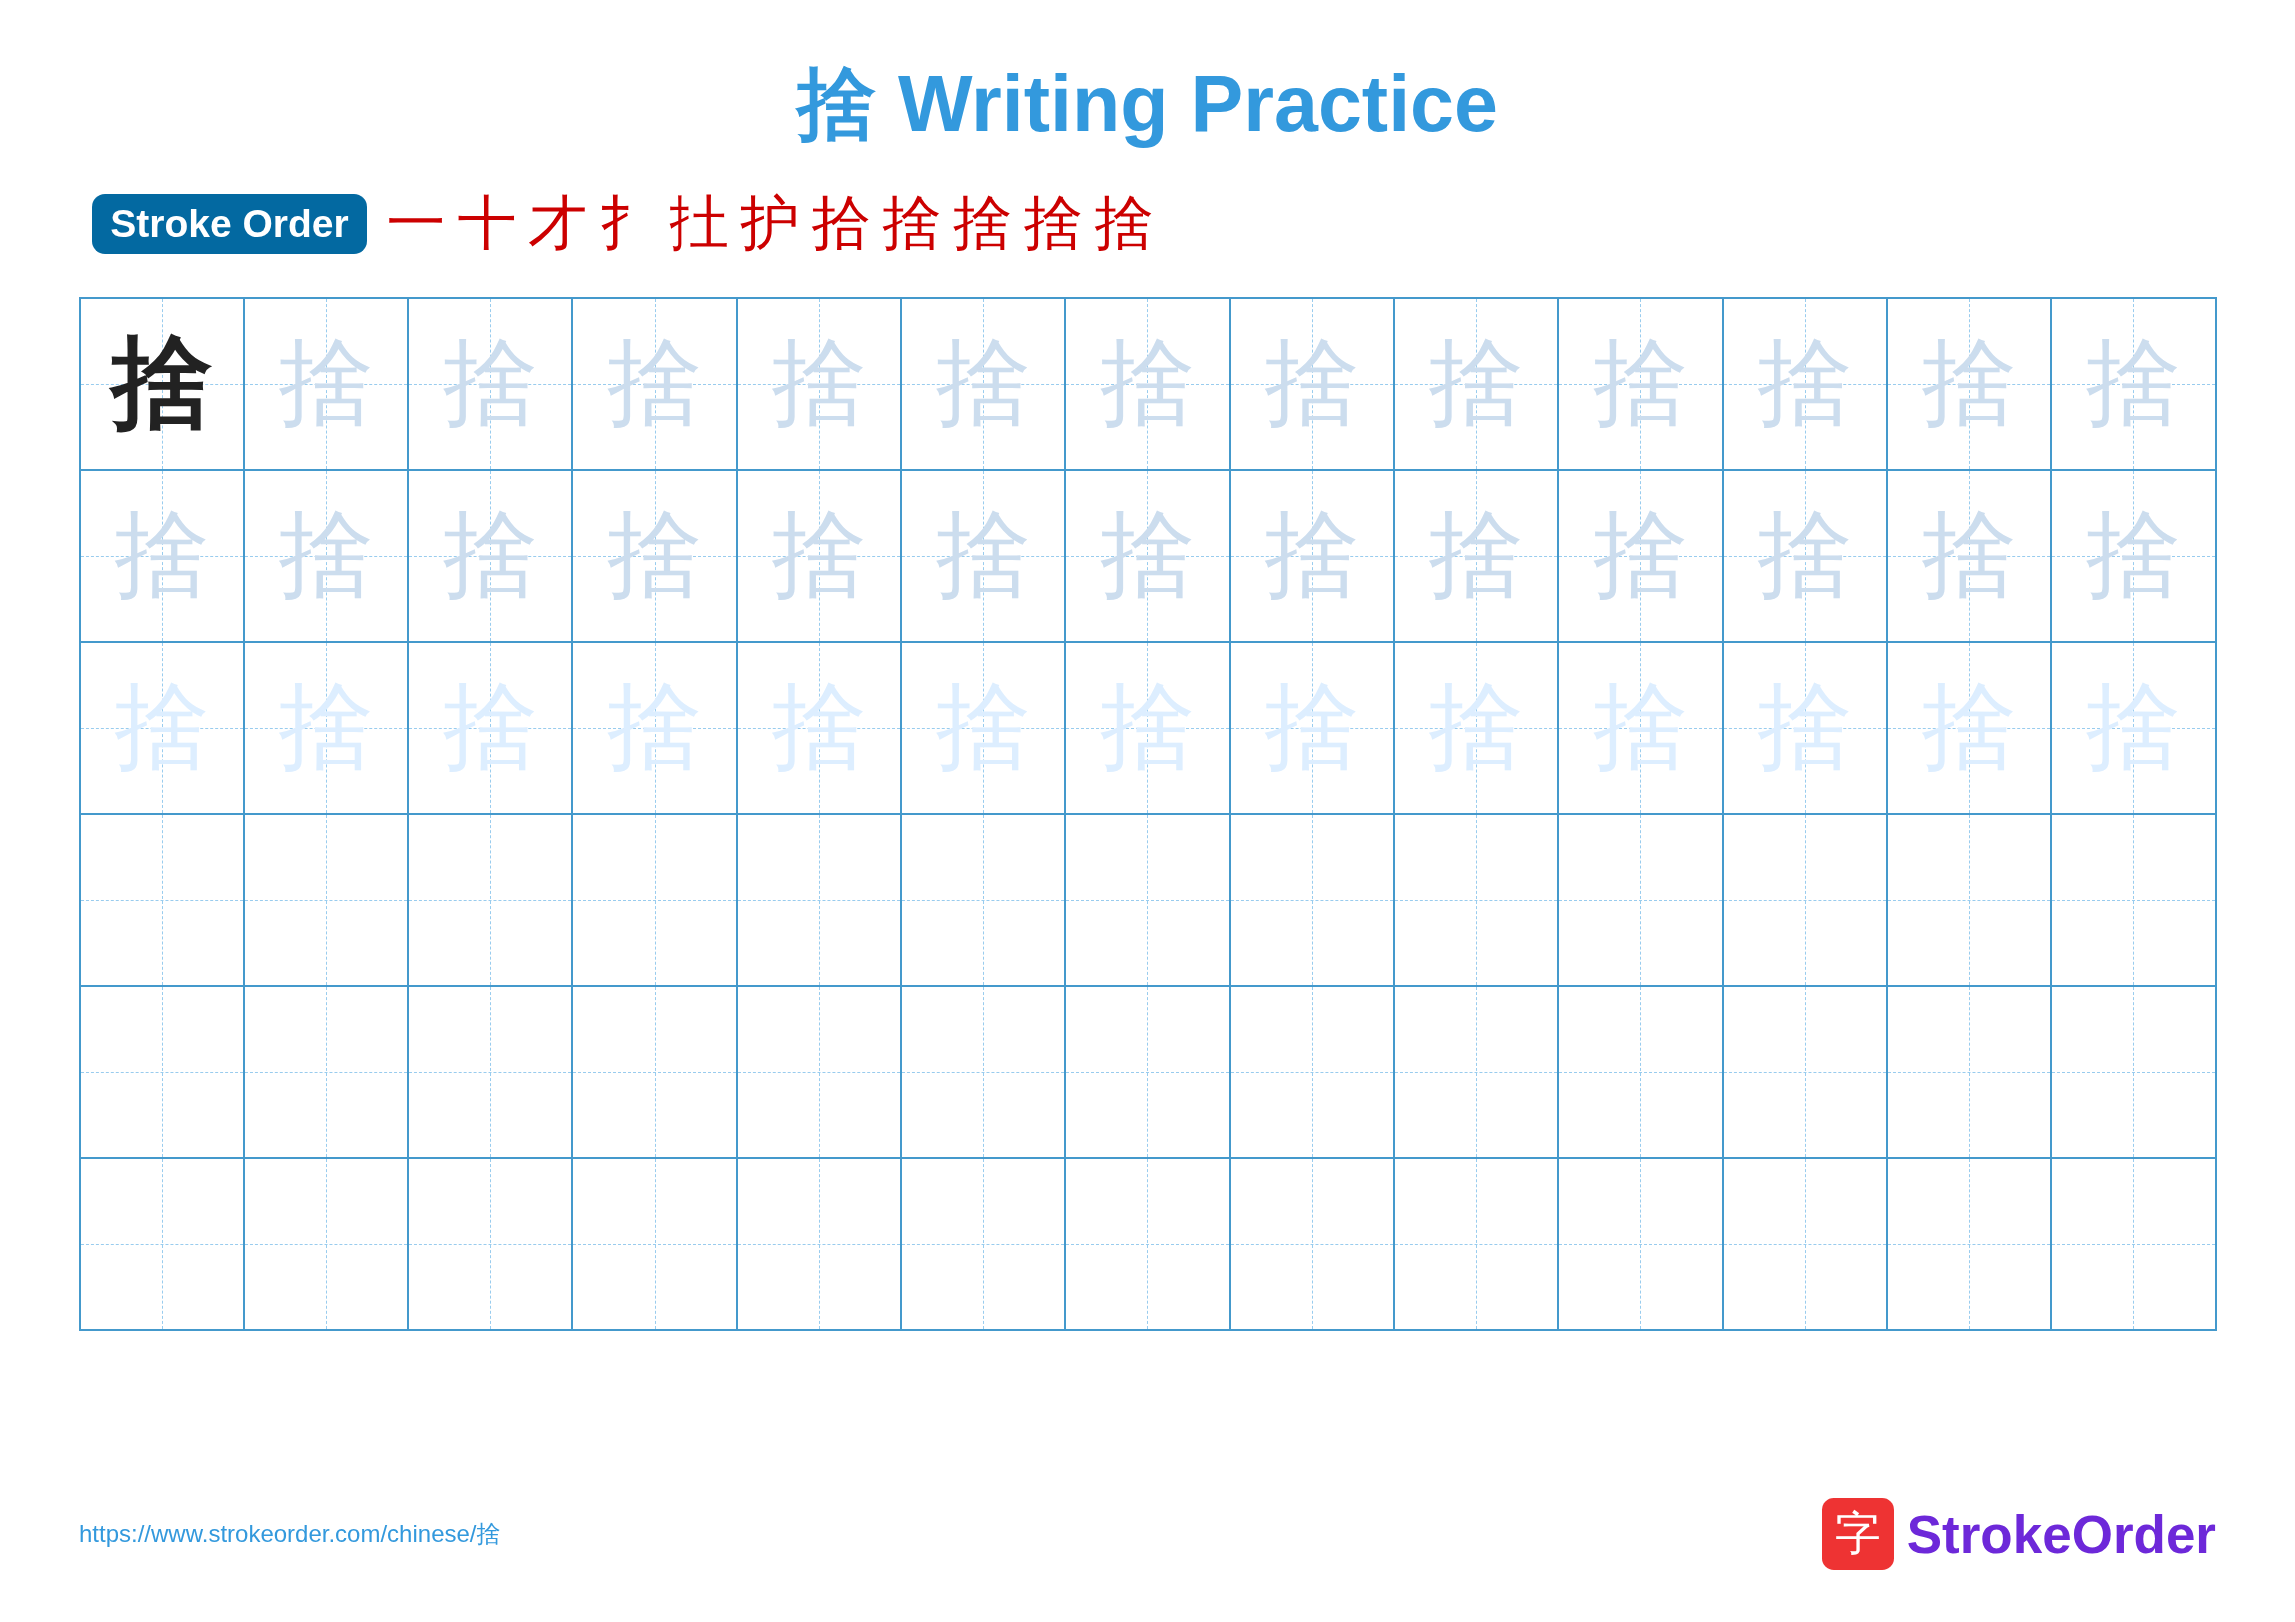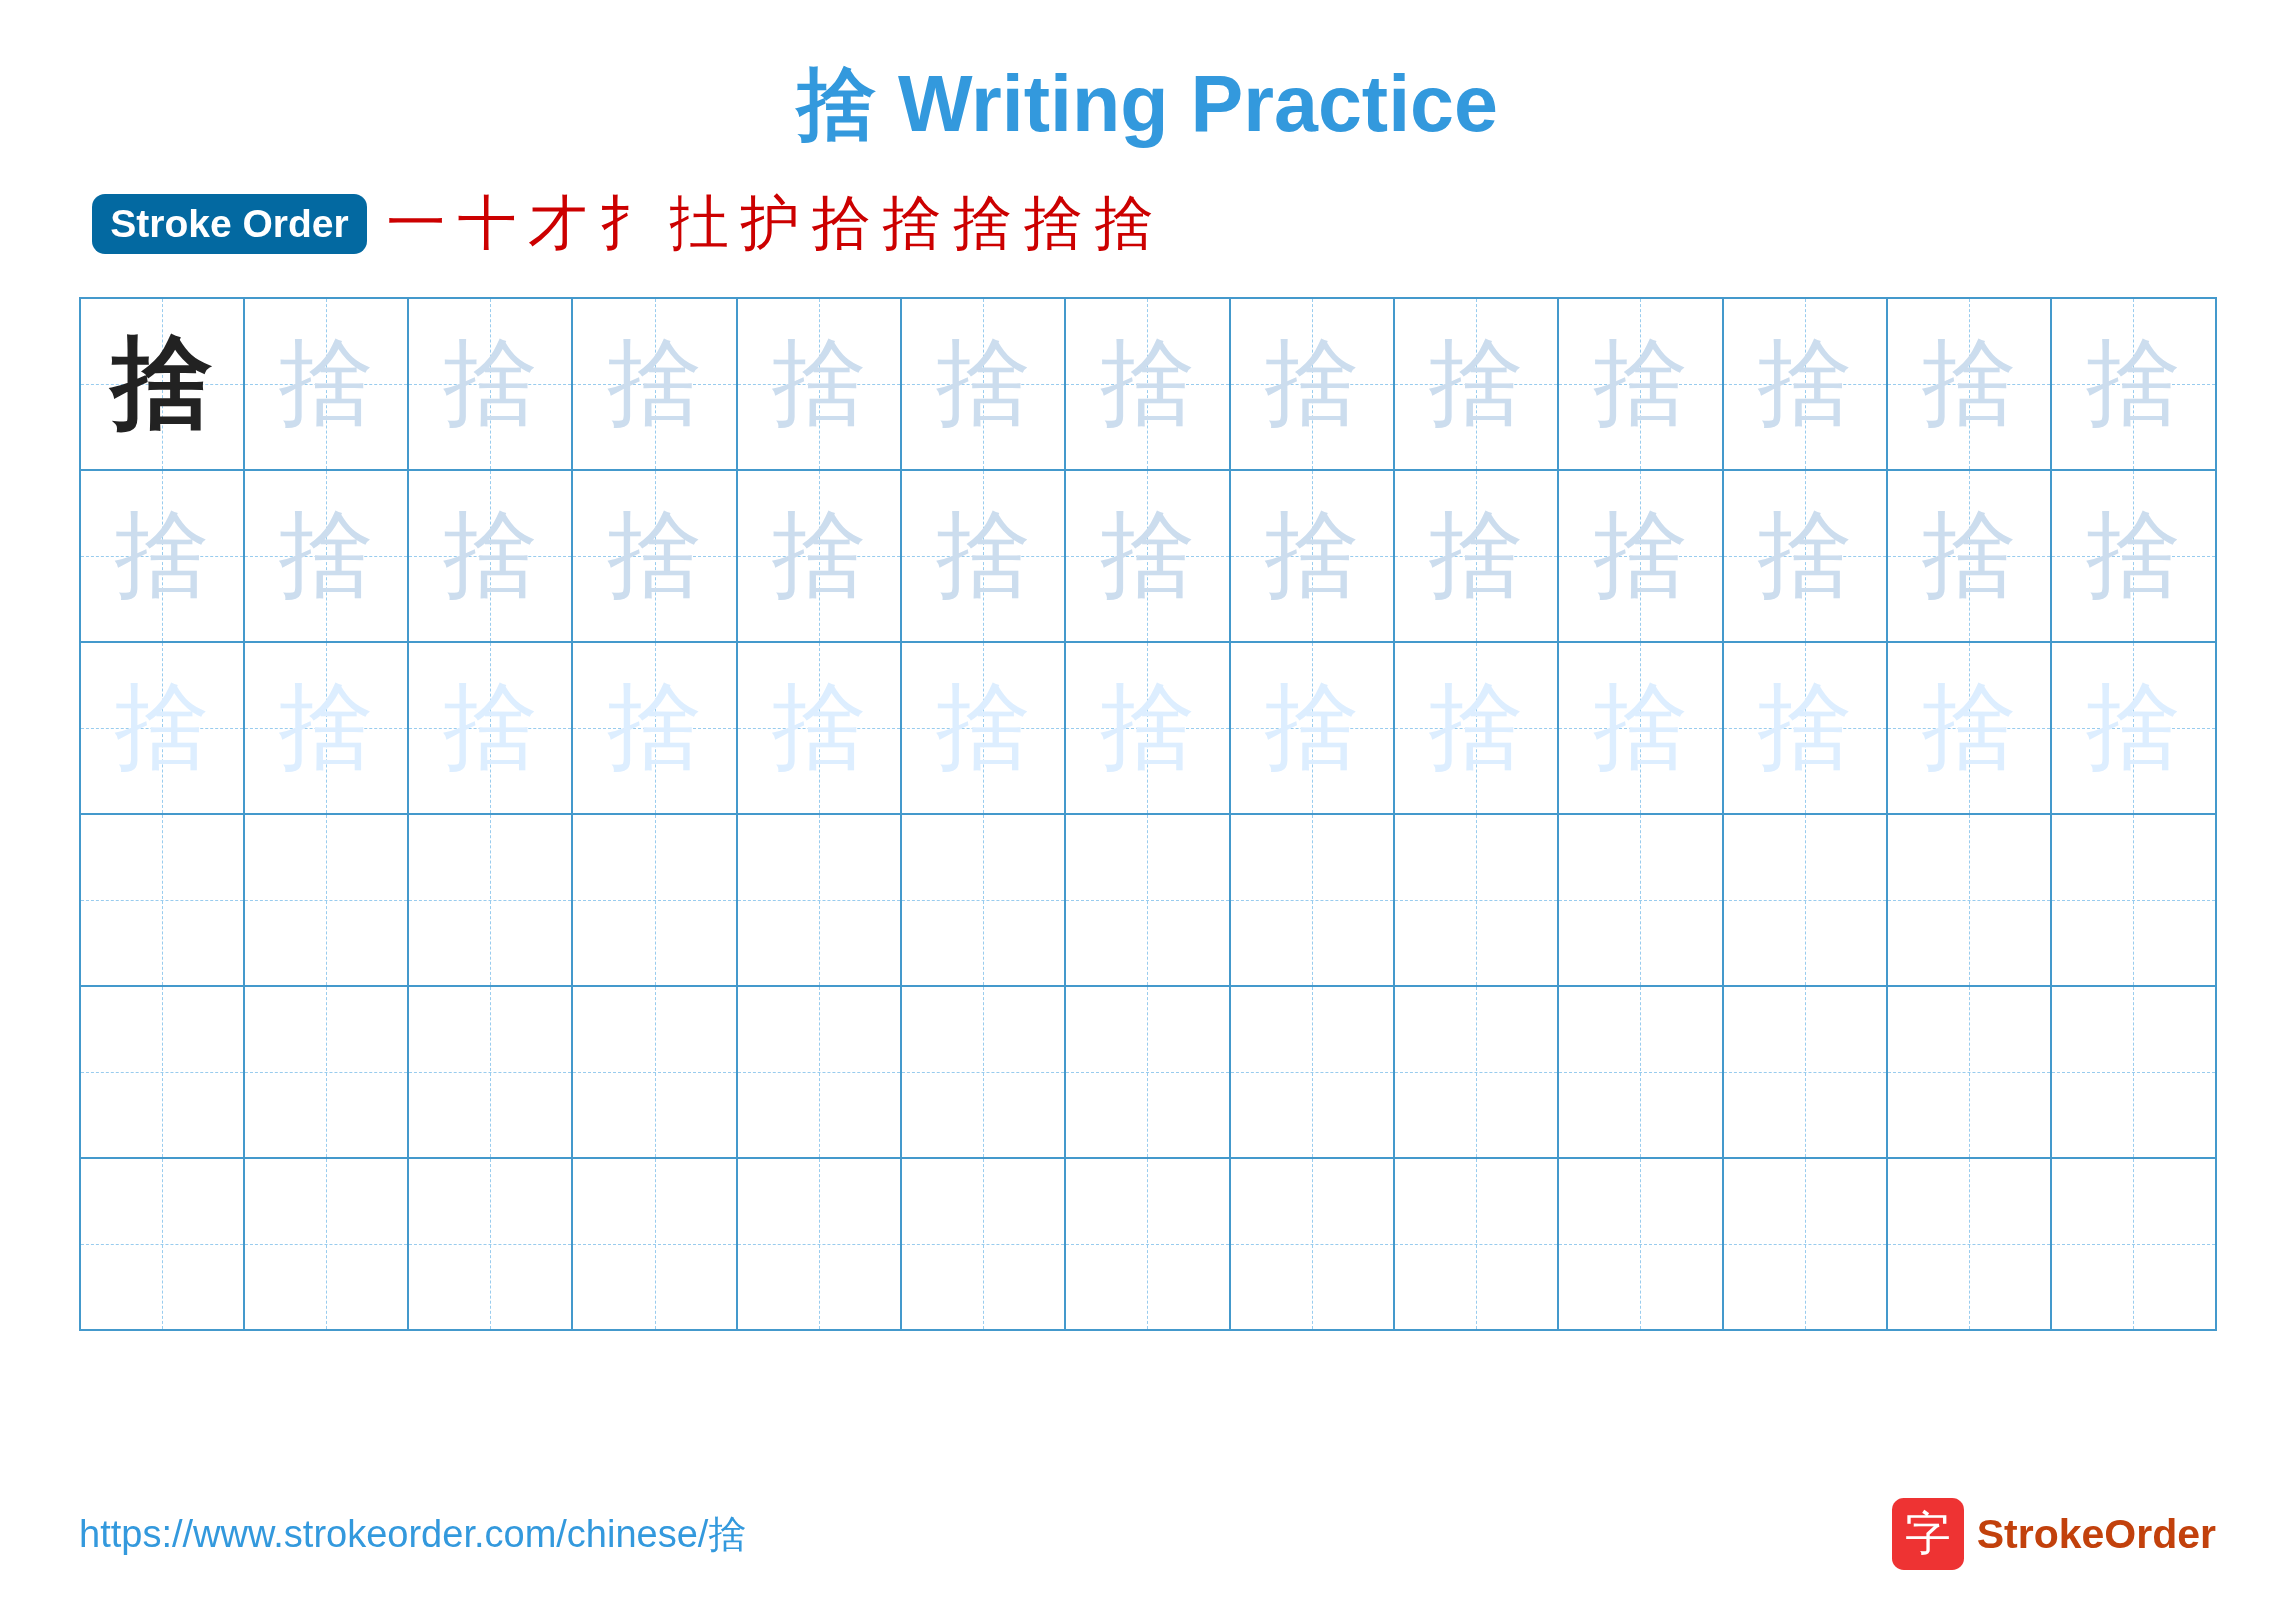--- a/index.html
+++ b/index.html
@@ -130,21 +130,21 @@
       position: absolute;
       bottom: 52px;
       left: 79px;
       right: 79px;
       display: flex;
       align-items: center;
       justify-content: space-between;
     }
 
     .footer-url {
-      font-size: 38px;
+      font-size: 24px;
       color: #3399dd;
     }
 
     .footer-logo {
       display: flex;
       align-items: center;
       gap: 13px;
     }
 
     .footer-logo-icon {
@@ -154,23 +154,23 @@
       border-radius: 11.8px;
       display: flex;
       align-items: center;
       justify-content: center;
       font-size: 46px;
       color: white;
       font-family: 'SimSun', serif;
     }
 
     .footer-logo-text {
-      font-size: 41px;
+      font-size: 53px;
       font-weight: bold;
-      color: #c2410c;
+      color: #6d28d9;
     }
   </style>
 </head>
 <body>
 
 <div class="page">
 
   <h1 class="title">捨 Writing Practice</h1>
 
   <div class="stroke-order-row">

